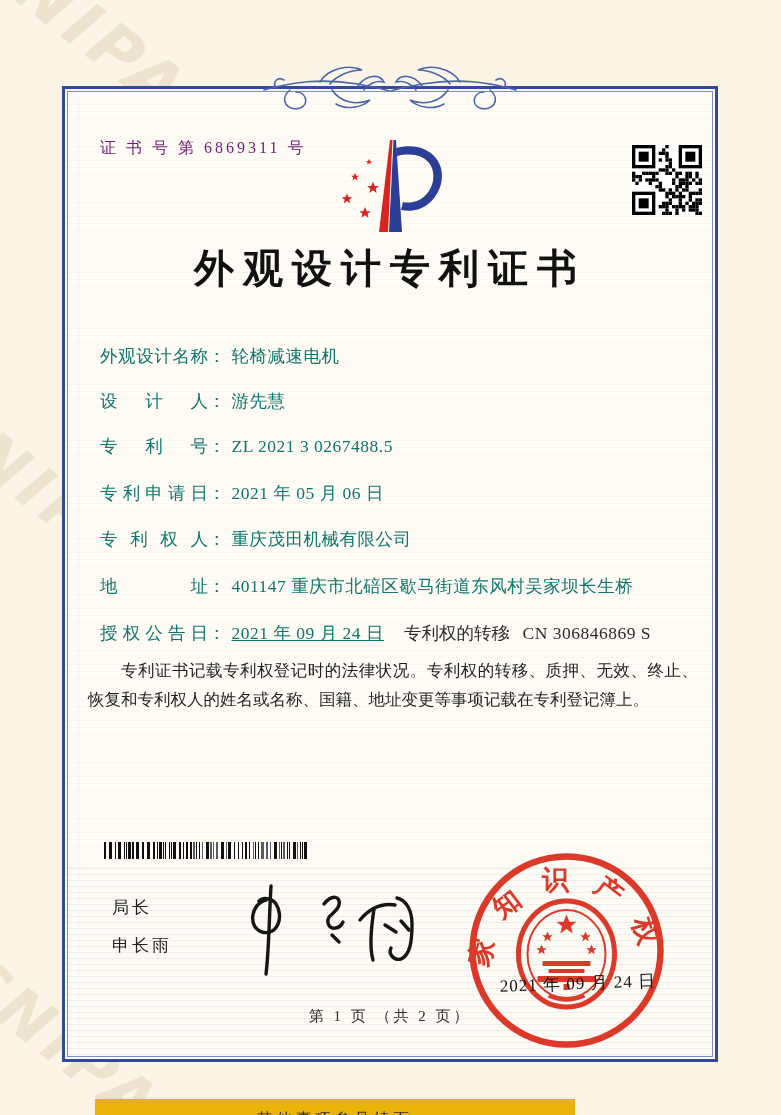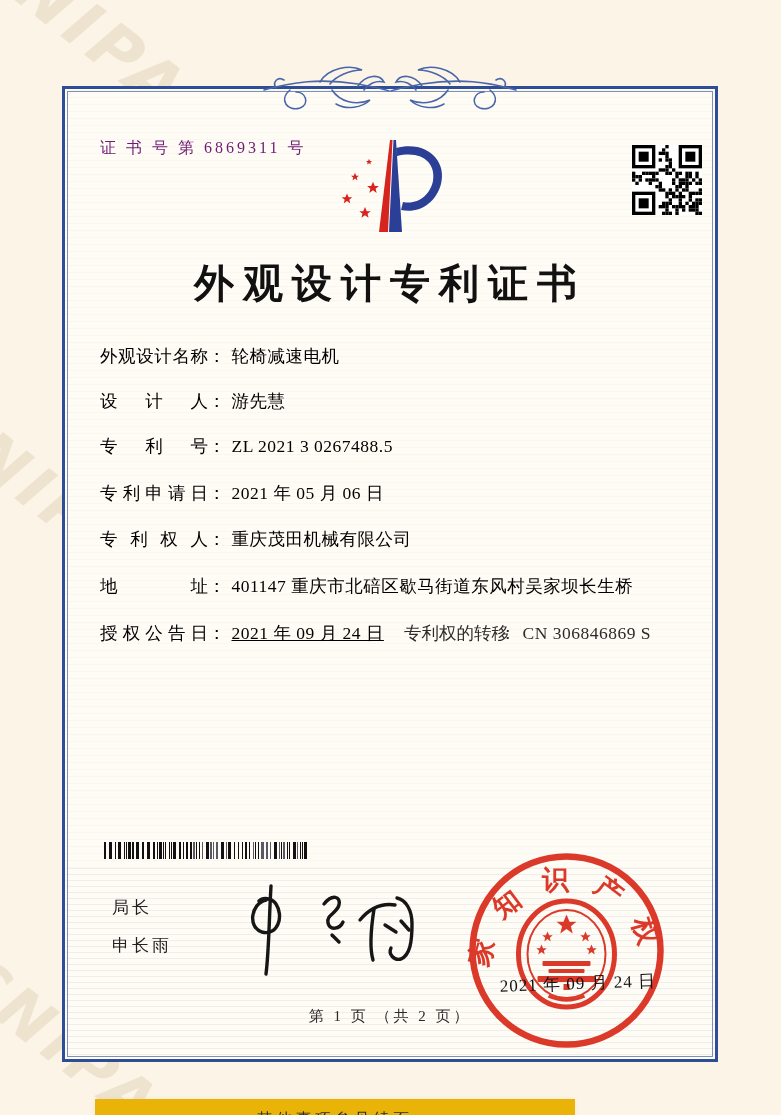--- a/index.html
+++ b/index.html
@@ -39,25 +39,25 @@
     position:absolute;left:66px;top:90px;width:648px;height:778px;
     background:repeating-linear-gradient(180deg,
       rgba(140,150,175,0.05) 0 1px, rgba(0,0,0,0) 1px 7px);
     pointer-events:none;
   }
   
   .cert-no{
     left:100px;top:138px;font-size:16px;letter-spacing:3px;color:#701a75;
   }
   .title{
-    left:62px;top:256px;width:656px;text-align:center;
+    left:62px;top:241px;width:656px;text-align:center;
     font-size:40px;font-weight:bold;letter-spacing:9px;color:#111;
   }
   
-  .field-row{position:absolute;left:100px;font-size:17.5px;color:#000000;white-space:nowrap;}
+  .field-row{position:absolute;left:100px;font-size:17.5px;color:#0f766e;white-space:nowrap;}
   .flabel{
     display:inline-block;width:108px;
     text-align:justify;text-align-last:justify;
     vertical-align:bottom;
   }
   .fcolon{display:inline-block;margin-right:6px;}
   .fvalue{letter-spacing:0.5px;}
   .field-inline{position:absolute;font-size:17.5px;color:#2b2b2b;white-space:nowrap;}
   
   .body-text{
@@ -294,20 +294,21 @@
   <span class="flabel">地址</span><span class="fcolon">：</span><span class="fvalue">401147 重庆市北碚区歇马街道东风村吴家坝长生桥</span>
 </div>
 <div class="field-row" style="top:621px;text-decoration:underline;">
   <span class="flabel">授权公告日</span><span class="fcolon">：</span><span class="fvalue">2021 年 09 月 24 日</span>
 </div>
 <div class="field-inline" style="left:404px;top:621px;">
   <span class="flabel" style="width:95px;">专利权的转移</span><span class="fcolon">：</span><span class="fvalue">CN 306846869 S</span>
 </div>
 
 <div class="abs body-text">
+  <p>专利证书记载专利权登记时的法律状况。专利权的转移、质押、无效、终止、恢复和专利权人的姓名或名称、国籍、地址变更等事项记载在专利登记簿上。</p>
 </div>
 
 <svg class="abs" style="left:104px;top:842px;" width="206" height="17" viewBox="0 0 206 17" id="barcode">
     <rect x="0" y="0" width="2" height="17" fill="#111"></rect>
     <rect x="5" y="0" width="3" height="17" fill="#111"></rect>
     <rect x="11" y="0" width="1" height="17" fill="#111"></rect>
     <rect x="14" y="0" width="3" height="17" fill="#111"></rect>
     <rect x="20" y="0" width="1" height="17" fill="#111"></rect>
     <rect x="22" y="0" width="1" height="17" fill="#111"></rect>
     <rect x="24" y="0" width="3" height="17" fill="#111"></rect>

